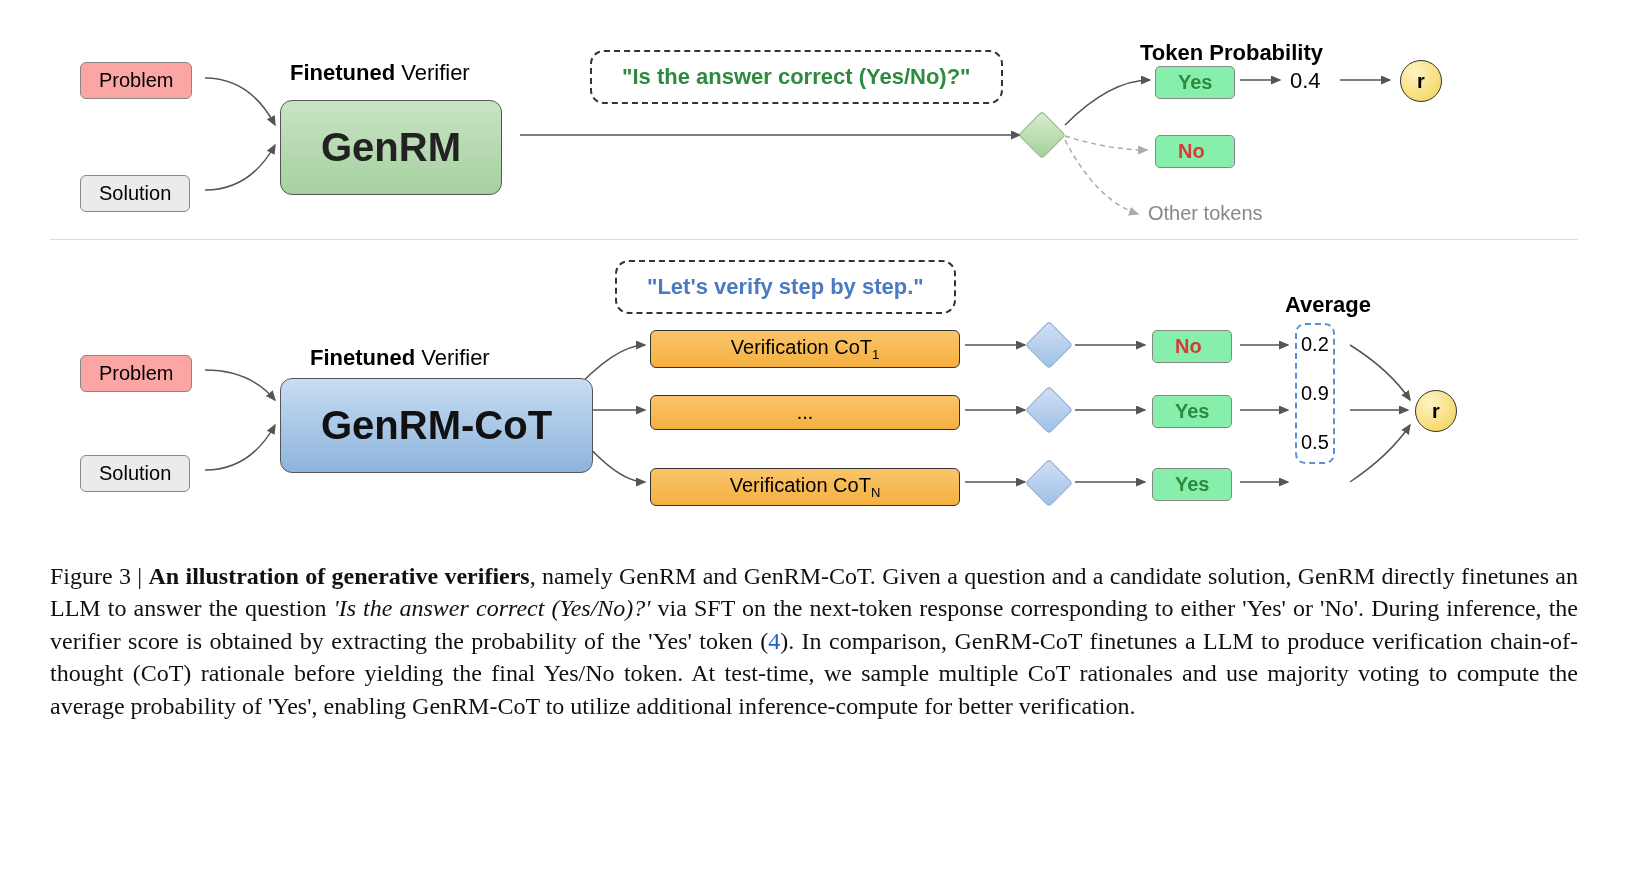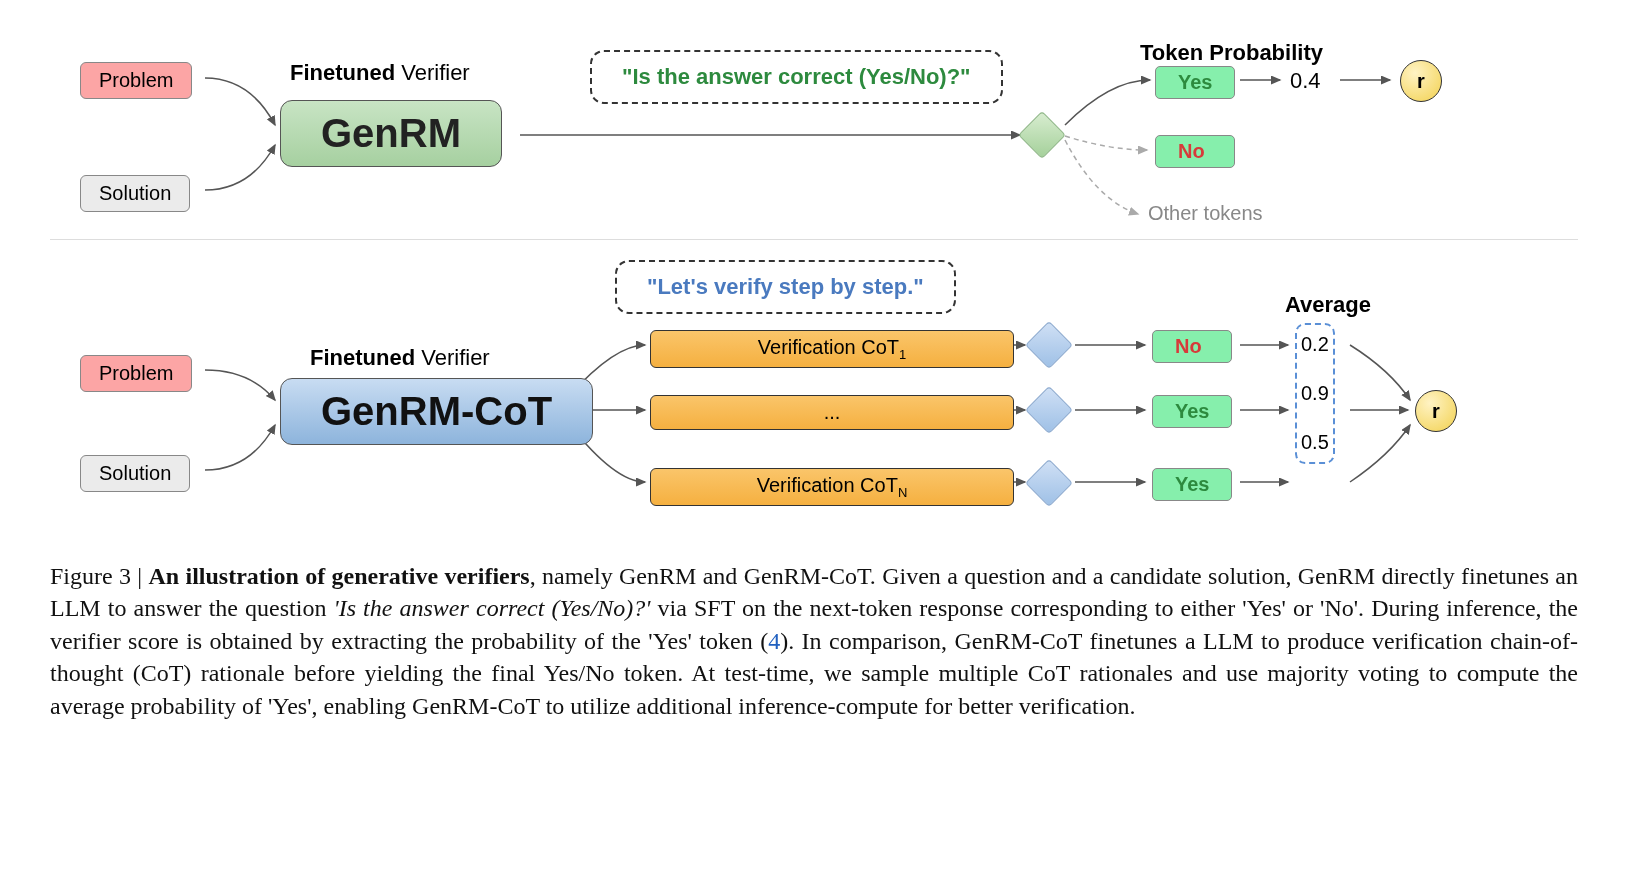--- a/index.html
+++ b/index.html
@@ -21,21 +21,21 @@
   position: absolute;
   font-size: 20px;
   background: #fca5a5;
   text-align: center;
 }
 .gray-box { background: #ebebeb; }
 .rm-box {
   position: absolute;
   border: 1px solid #555;
   border-radius: 12px;
-  padding: 10px 40px;
+  padding: 24px 40px;
   font-size: 40px;
   font-weight: 700;
   text-align: center;
 }
 .green-rm { background: linear-gradient(180deg, #c8e4c4, #a6d0a0); color: #222; }
 .blue-rm { background: linear-gradient(180deg, #c8dcf2, #8db4dc); color: #111; }
 
 .title-label { position: absolute; font-size: 22px; font-weight: 700; }
 .title-label .reg { font-weight: 400; }
 
@@ -97,21 +97,21 @@
 .score-val { font-size: 20px; font-weight: 400; }
 
 .cot-box {
   position: absolute;
   background: linear-gradient(180deg, #fac56a, #f5b040);
   border: 1px solid #333;
   border-radius: 6px;
   padding: 5px 10px;
   font-size: 20px;
   text-align: center;
-  width: 364px;
+  width: 310px;
 }
 .sub { font-size: 13px; vertical-align: sub; }
 
 svg.connectors { position: absolute; top: 0; left: 0; pointer-events: none; }
 
 .caption {
   margin-top: 30px;
   font-family: Georgia, 'Times New Roman', serif;
   font-size: 24px;
   line-height: 1.35;

